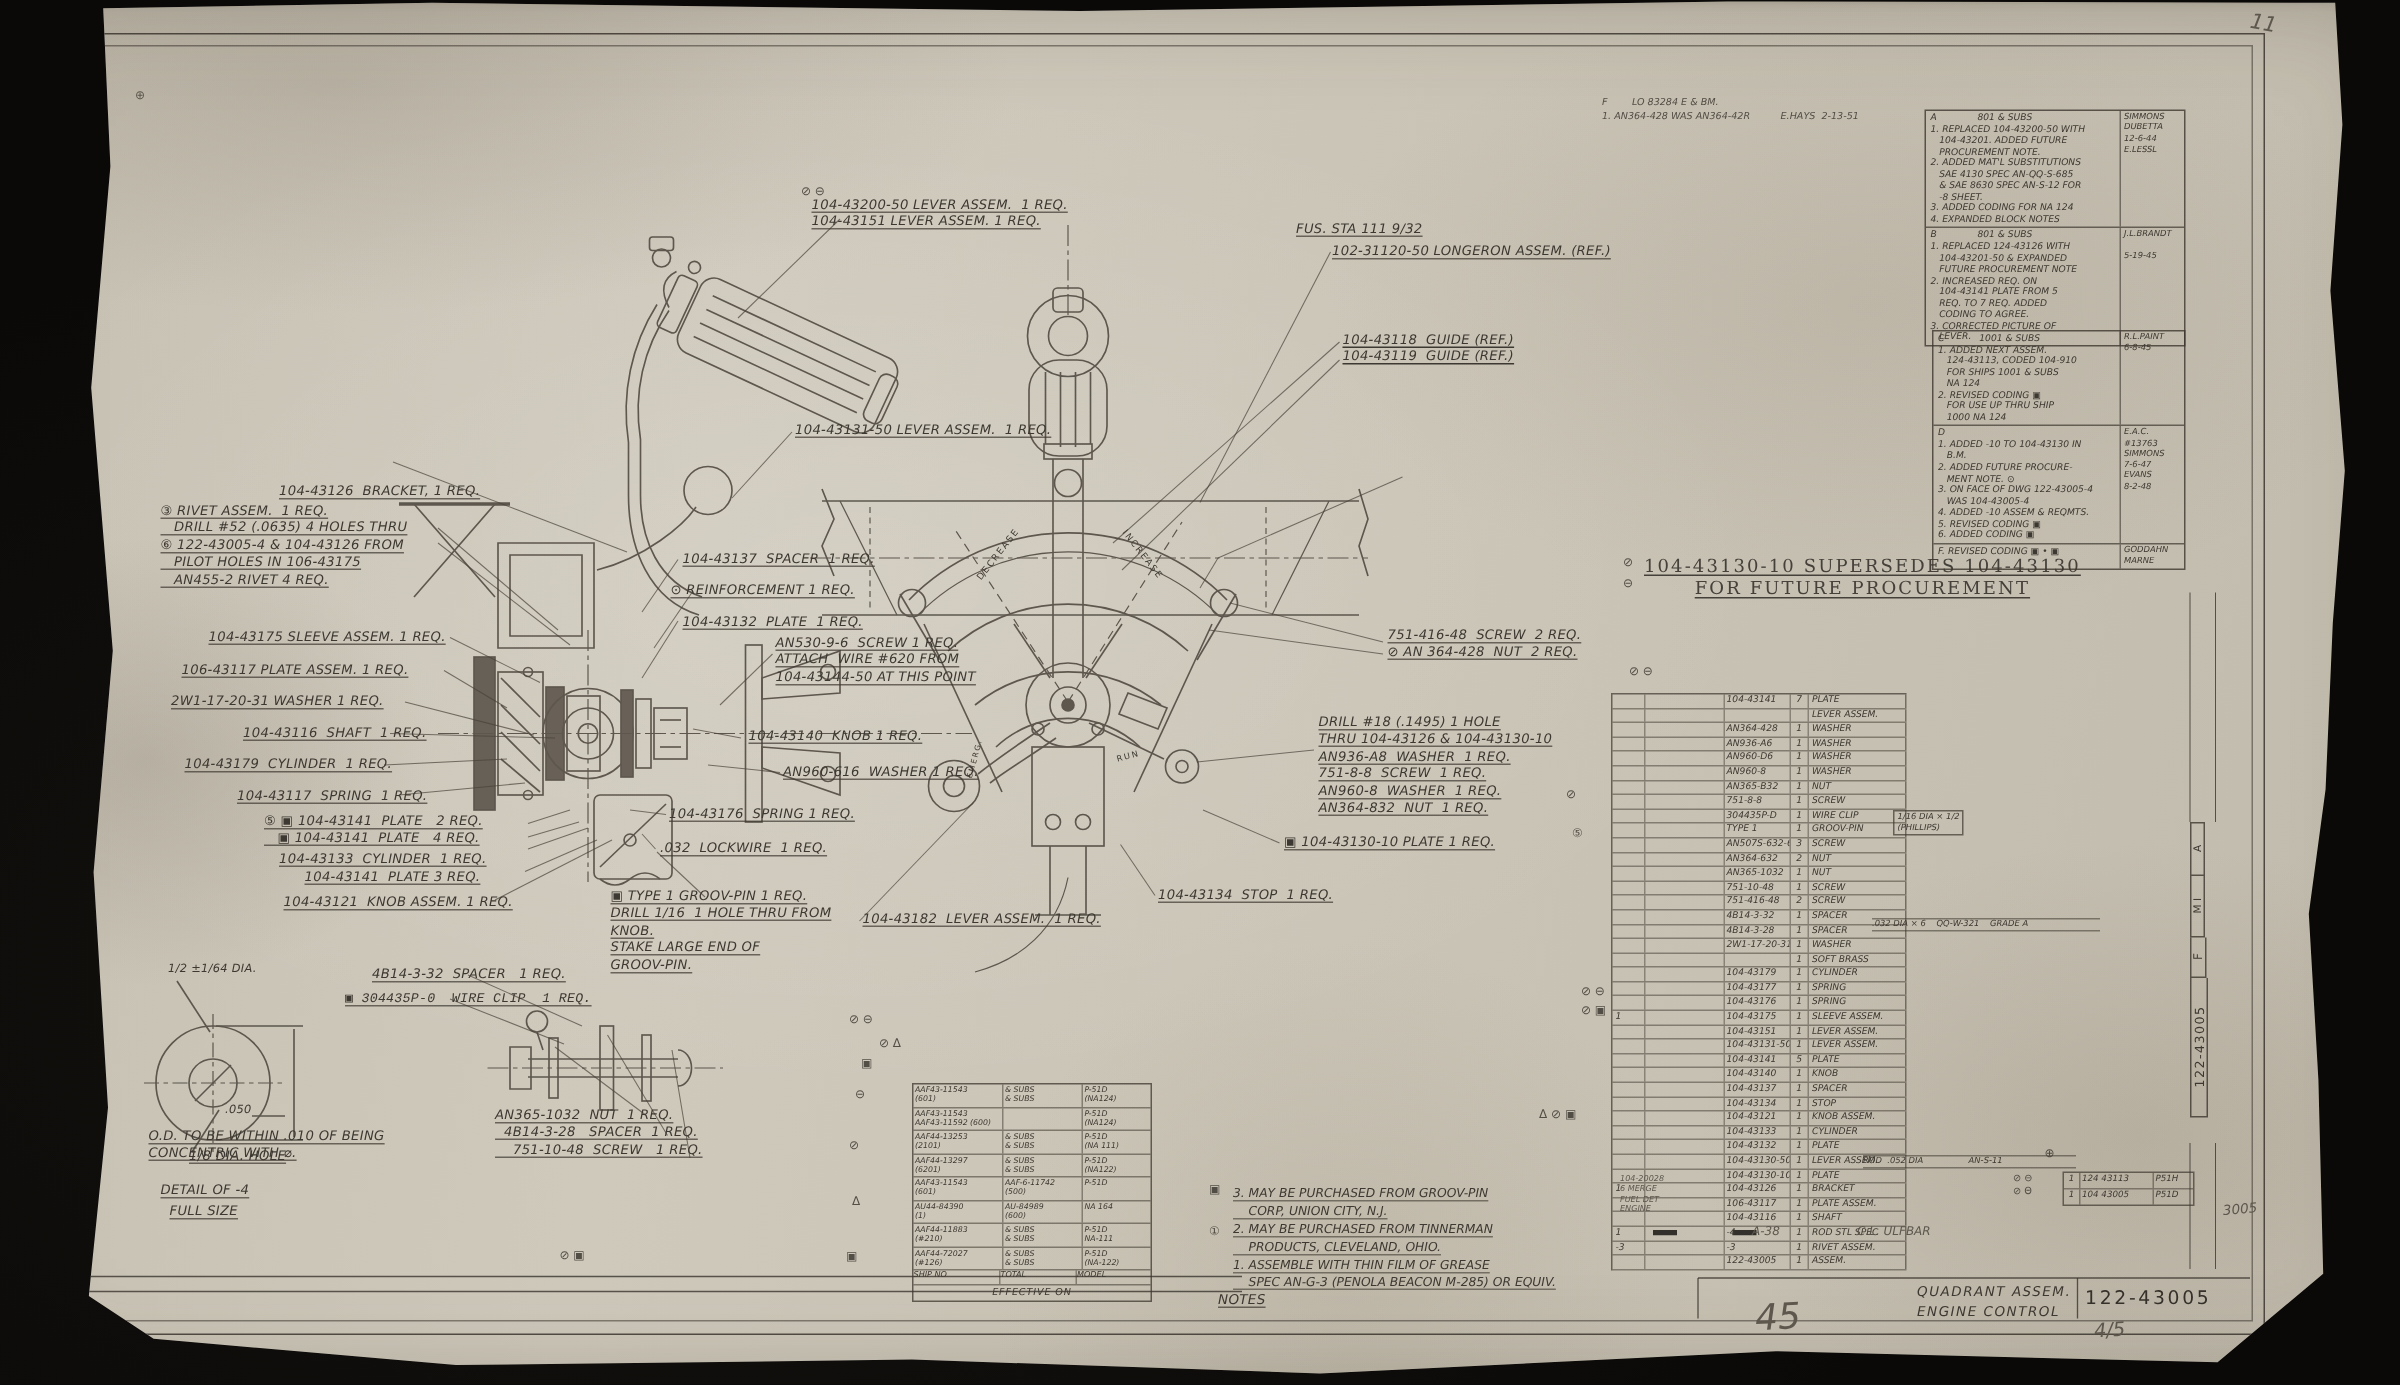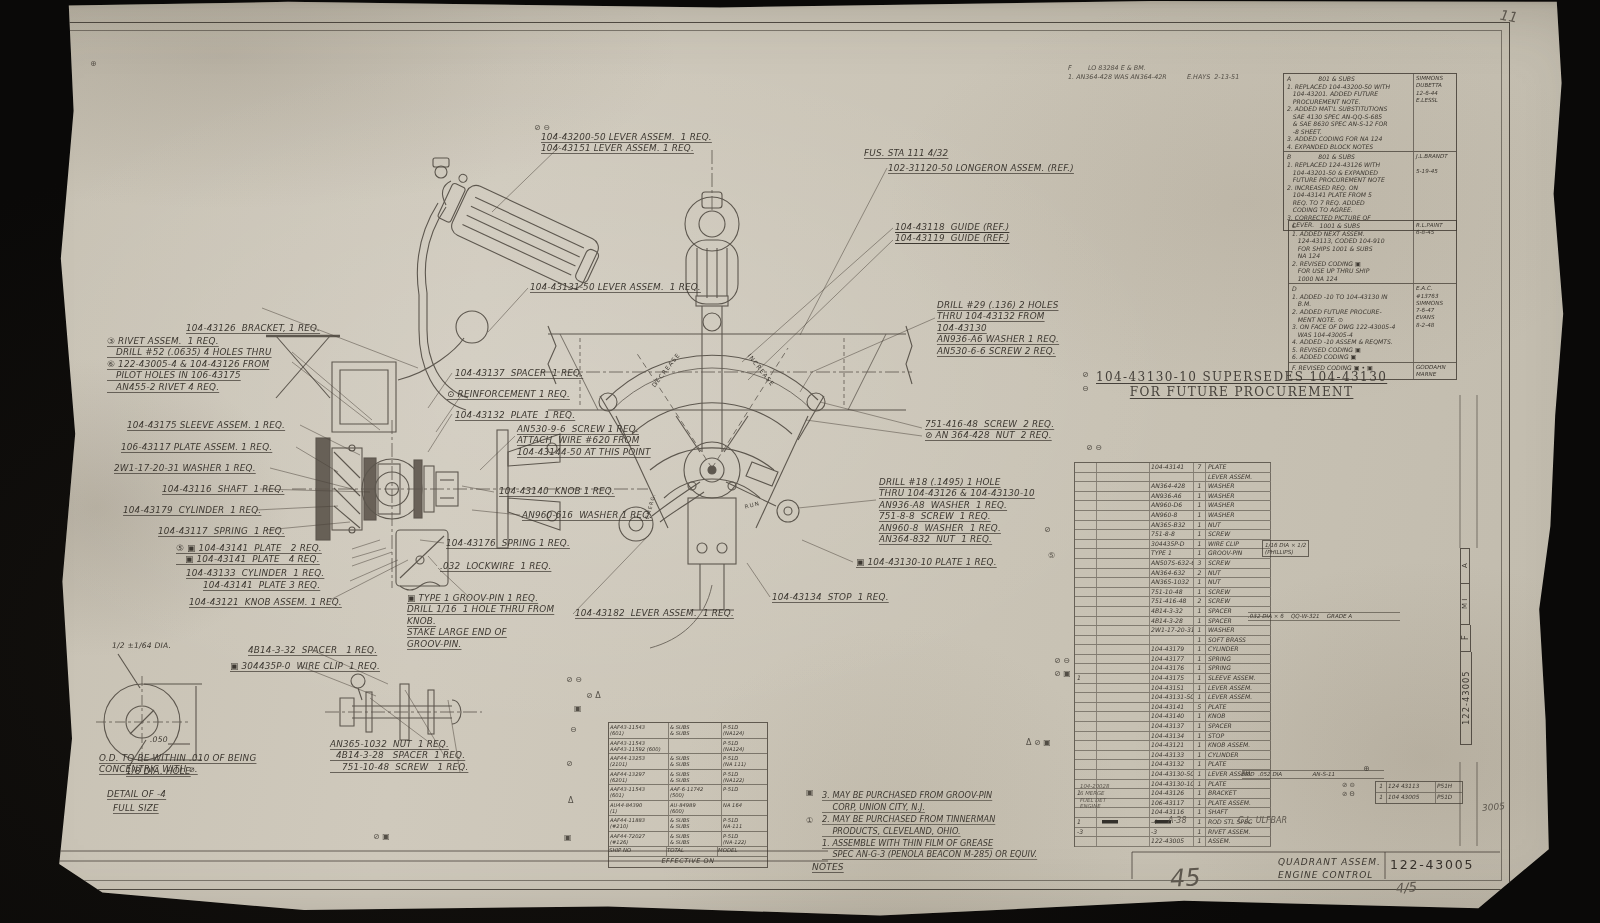--- a/index.html
+++ b/index.html
@@ -301,37 +301,32 @@
         <line x1="1460" y1="762" x2="1460" y2="846" stroke-width=".7"></line>
         <line x1="1477" y1="762" x2="1477" y2="846" stroke-width=".7"></line>
       </g>
 
       <rect x="1102" y="820" width="16" height="3.5" fill="#33302b"></rect>
       <rect x="1155" y="820" width="16" height="3.5" fill="#33302b"></rect>
     </svg>
 
     <div class="co" style="left:541px;top:132px;">104-43200-50 LEVER ASSEM.  1 REQ.
 104-43151 LEVER ASSEM. 1 REQ.</div>
-    <div class="co" style="left:864px;top:148px;">FUS. STA 111 4/32</div>
+    <div class="co" style="left:864px;top:148px;">FUS. STA 111 9/32</div>
     <div class="co" style="left:888px;top:163px;">102-31120-50 LONGERON ASSEM. (REF.)</div>
     <div class="co" style="left:895px;top:222px;text-decoration:underline;">104-43118  GUIDE (REF.)
 104-43119  GUIDE (REF.)</div>
     <div class="co" style="left:530px;top:282px;">104-43131-50 LEVER ASSEM.  1 REQ.</div>
     <div class="co" style="left:186px;top:303px;margin-top:20px;">104-43126  BRACKET, 1 REQ.</div>
     <div class="co" style="left:107px;top:336px;">③ RIVET ASSEM.  1 REQ.
    DRILL #52 (.0635) 4 HOLES THRU
 ⑥ 122-43005-4 &amp; 104-43126 FROM
    PILOT HOLES IN 106-43175
    AN455-2 RIVET 4 REQ.</div>
-    <div class="co" style="left:937px;top:300px;">DRILL #29 (.136) 2 HOLES
-THRU 104-43132 FROM
-104-43130
-AN936-A6 WASHER 1 REQ.
-AN530-6-6 SCREW 2 REQ.</div>
-    <div class="co" style="left:127px;top:420px;">104-43175 SLEEVE ASSEM. 1 REQ.</div>
+    <div class="co" style="left:139px;top:420px;">104-43175 SLEEVE ASSEM. 1 REQ.</div>
     <div class="co" style="left:121px;top:442px;">106-43117 PLATE ASSEM. 1 REQ.</div>
     <div class="co" style="left:114px;top:463px;">2W1-17-20-31 WASHER 1 REQ.</div>
     <div class="co" style="left:162px;top:484px;">104-43116  SHAFT  1 REQ.</div>
     <div class="co" style="left:123px;top:505px;">104-43179  CYLINDER  1 REQ.</div>
     <div class="co" style="left:158px;top:526px;">104-43117  SPRING  1 REQ.</div>
     <div class="co" style="left:176px;top:543px;">⑤ ▣ 104-43141  PLATE   2 REQ.
    ▣ 104-43141  PLATE   4 REQ.</div>
     <div class="co" style="left:186px;top:568px;">104-43133  CYLINDER  1 REQ.</div>
     <div class="co" style="left:203px;top:580px;">104-43141  PLATE 3 REQ.</div>
     <div class="co" style="left:189px;top:597px;">104-43121  KNOB ASSEM. 1 REQ.</div>
@@ -355,21 +350,21 @@
     <div class="co" style="left:925px;top:419px;">751-416-48  SCREW  2 REQ.
 ⊘ AN 364-428  NUT  2 REQ.</div>
     <div class="co" style="left:879px;top:477px;font-style:italic;">DRILL #18 (.1495) 1 HOLE
 THRU 104-43126 &amp; 104-43130-10
 AN936-A8  WASHER  1 REQ.
 751-8-8  SCREW  1 REQ.
 AN960-8  WASHER  1 REQ.
 AN364-832  NUT  1 REQ.</div>
     <div class="co" style="left:856px;top:557px;">▣ 104-43130-10 PLATE 1 REQ.</div>
     <div class="co" style="left:248px;top:645px;">4B14-3-32  SPACER   1 REQ.</div>
-    <div class="co" style="left:230px;top:661px;">▣ 304435P-0  WIRE CLIP  1 REQ.</div>
+    <div class="co" style="left:230px;top:661px;font-family:Liberation Mono, monospace;">▣ 304435P-0  WIRE CLIP  1 REQ.</div>
     <div class="co" style="left:330px;top:739px;">AN365-1032  NUT  1 REQ.
   4B14-3-28   SPACER  1 REQ.
     751-10-48  SCREW   1 REQ.</div>
 
     <div class="co noline small" style="left:112px;top:641px;">1/2 ±1/64 DIA.</div>
     <div class="co noline small" style="left:150px;top:735px;">.050</div>
     <div class="co" style="left:126px;top:766px;">1/8 DIA. HOLE</div>
     <div class="co" style="left:99px;top:753px;">O.D. TO BE WITHIN .010 OF BEING
 CONCENTRIC WITH ⌀.</div>
     <div class="co" style="left:107px;top:789px;">DETAIL OF -4</div>

